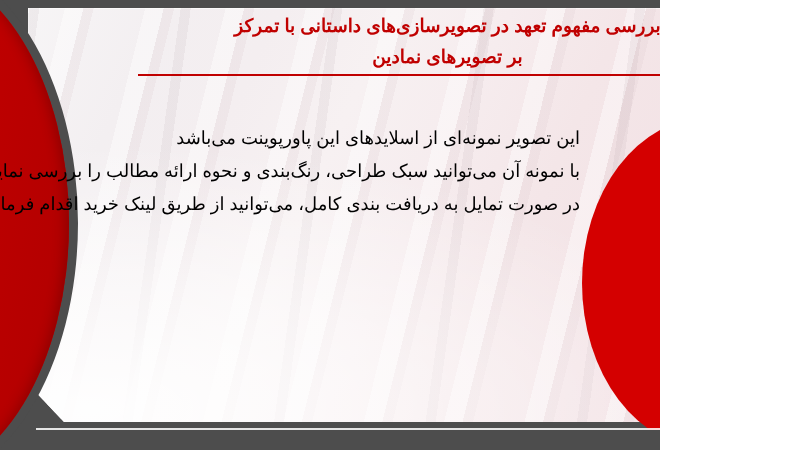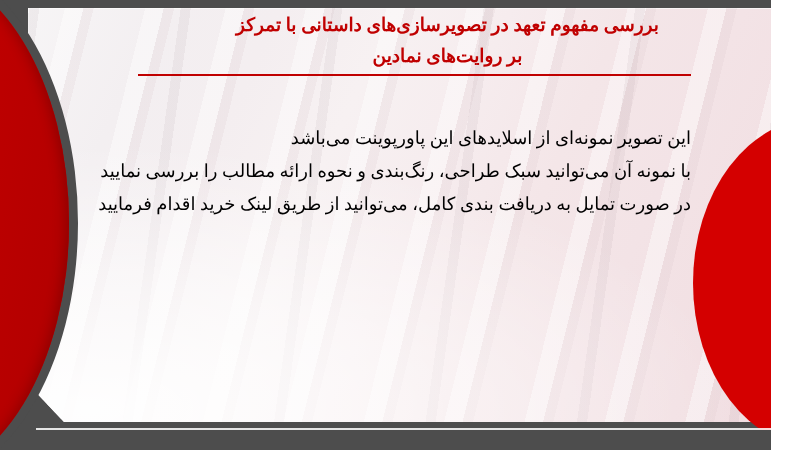--- a/index.html
+++ b/index.html
@@ -2,24 +2,24 @@
 <html><head>
 <meta charset="utf-8">
 <style>
   html, body {
     margin: 0;
     padding: 0;
     background: #ffffff;
   }
   #slide {
     position: relative;
-    width: 771px;
+    width: 660px;
     height: 450px;
     overflow: hidden;
-    font-family: Liberation Serif, serif;
+    font-family: Liberation Sans, sans-serif;
     background: #7dd3fc;
   }
 
   
   .frame-bg {
     position: absolute;
     inset: 0;
     background: #4d4d4d;
   }
 
@@ -205,21 +205,21 @@
   </div>
 
   <div class="ellipse-right"></div>
 
   <div class="ellipse-left">
     <div class="ellipse-left-inner"></div>
   </div>
 
   <div class="title-block">
     <div class="title-line">بررسی مفهوم تعهد در تصویرسازی‌های داستانی با تمرکز</div>
-    <div class="title-line">بر روایت‌های نمادین</div>
+    <div class="title-line">بر تصویر‌های نمادین</div>
   </div>
 
   <div class="title-rule"></div>
 
   <div class="body-block">
     <div class="body-line">این تصویر نمونه‌ای از اسلایدهای این پاورپوینت می‌باشد</div>
     <div class="body-line">با نمونه آن می‌توانید سبک طراحی، رنگ‌بندی و نحوه ارائه مطالب را بررسی نمایید</div>
     <div class="body-line">در صورت تمایل به دریافت بندی کامل، می‌توانید از طریق لینک خرید اقدام فرمایید</div>
   </div>
 

